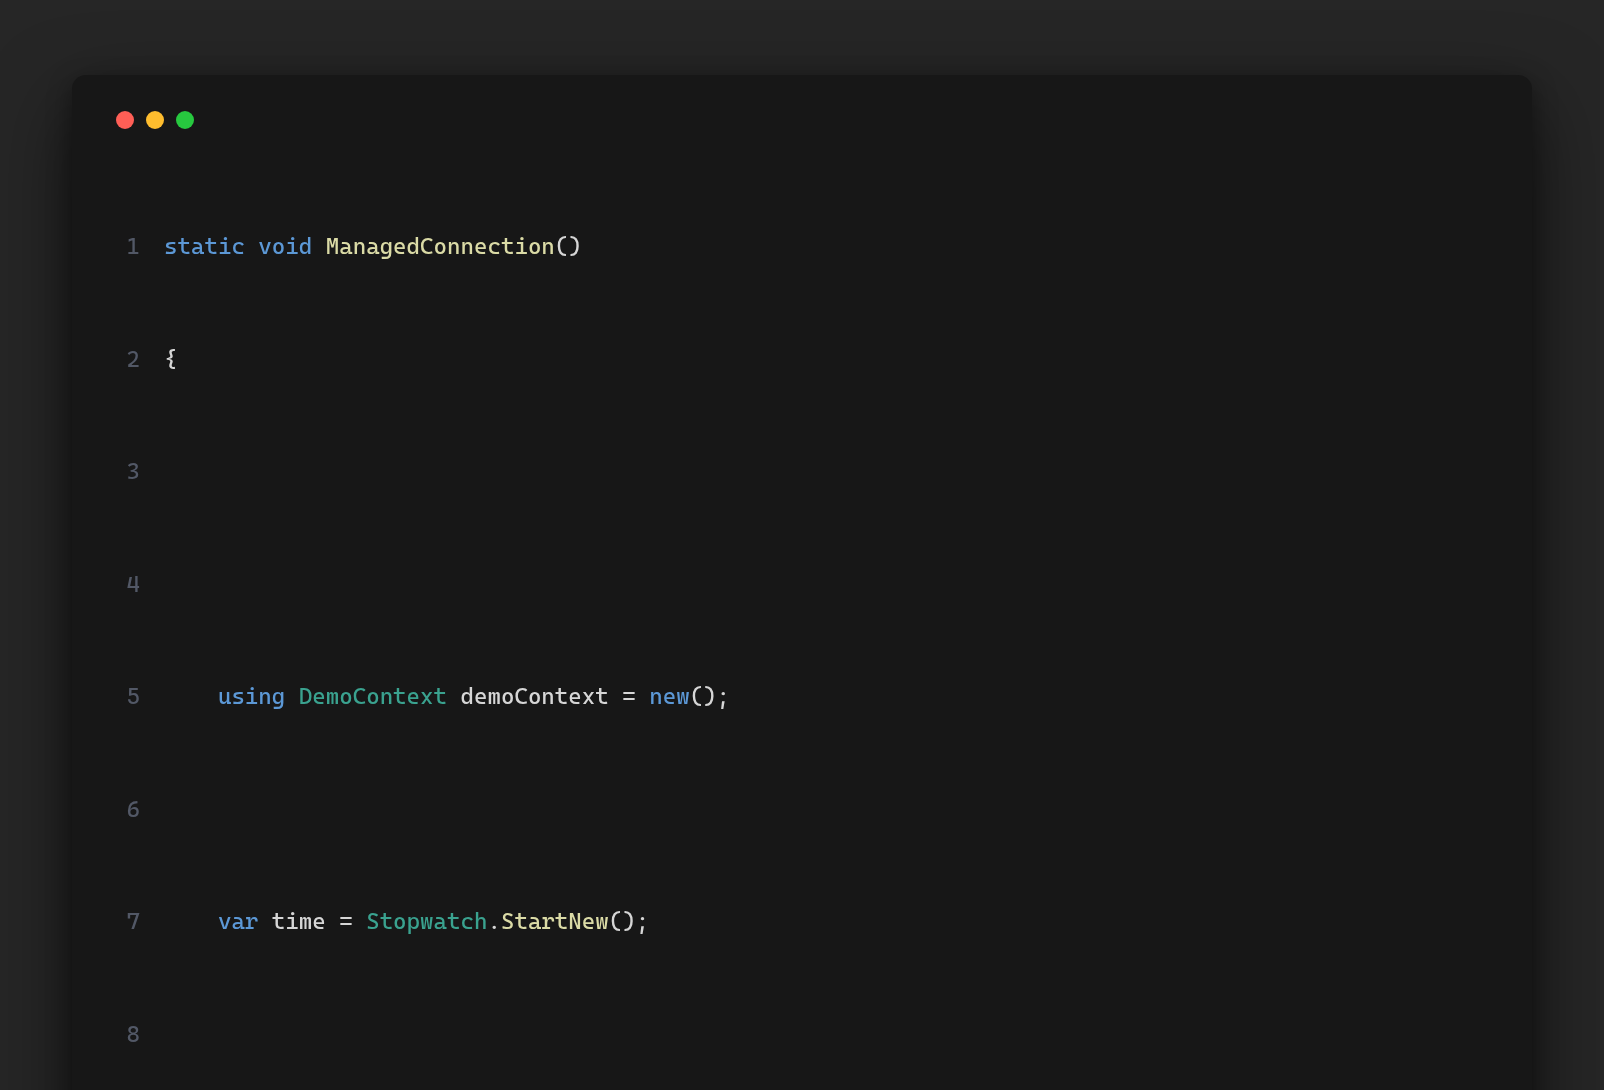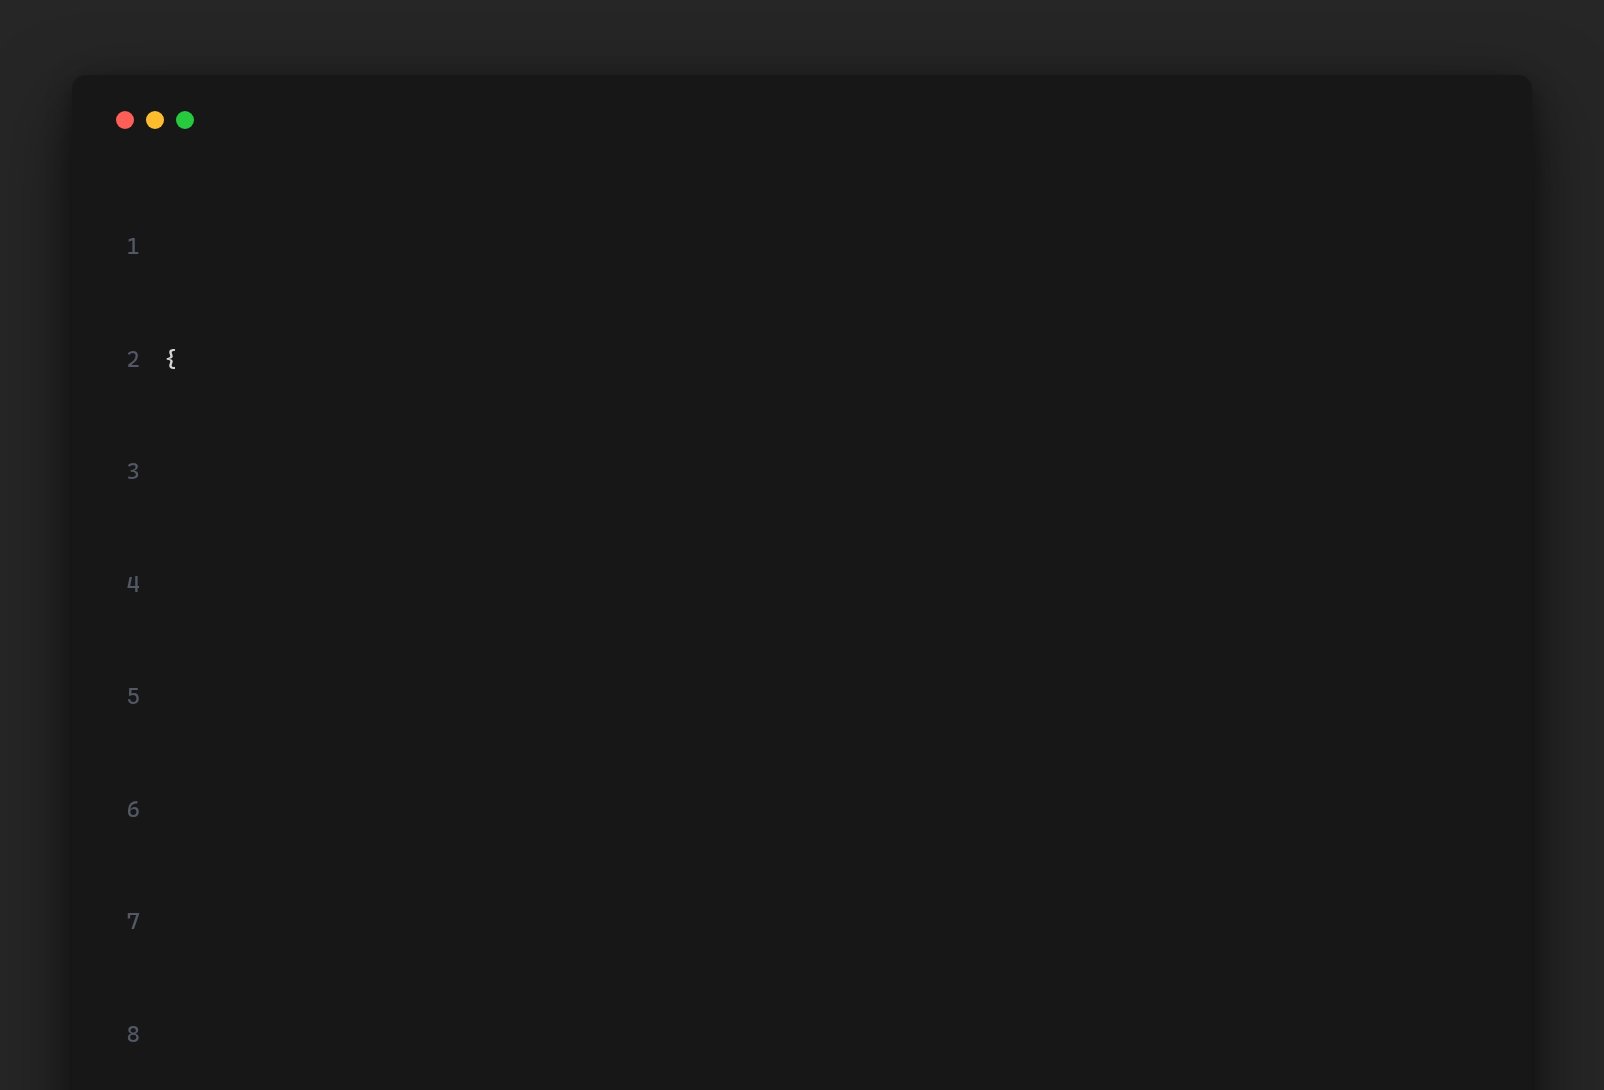--- a/index.html
+++ b/index.html
@@ -56,27 +56,27 @@
 <body>
 
 <div class="window">
   <div class="titlebar">
     <div class="dot red"></div>
     <div class="dot yellow"></div>
     <div class="dot green"></div>
   </div>
 
   <div class="code">
-    <div class="line"><span class="ln">1</span></div>
+    <div class="line"><span class="ln">1</span><span class="src"><span class="kw">static</span><span> </span><span class="kw">void</span><span> </span><span class="fn">ManagedConnection</span><span>()</span></span></div>
     <div class="line"><span class="ln">2</span><span class="src"><span>{</span></span></div>
     <div class="line"><span class="ln">3</span></div>
     <div class="line"><span class="ln">4</span><span class="src"><span></span></span></div>
-    <div class="line"><span class="ln">5</span></div>
+    <div class="line"><span class="ln">5</span><span class="src"><span>    </span><span class="kw">using</span><span> </span><span class="type">DemoContext</span><span> demoContext = </span><span class="kw">new</span><span>();</span></span></div>
     <div class="line"><span class="ln">6</span><span class="src"><span></span></span></div>
-    <div class="line"><span class="ln">7</span></div>
+    <div class="line"><span class="ln">7</span><span class="src"><span>    </span><span class="kw">var</span><span> time = </span><span class="type">Stopwatch</span><span>.</span><span class="fn">StartNew</span><span>();</span></span></div>
     <div class="line"><span class="ln">8</span><span class="src"><span></span></span></div>
     
     
     
     
     
     
     
     
     

